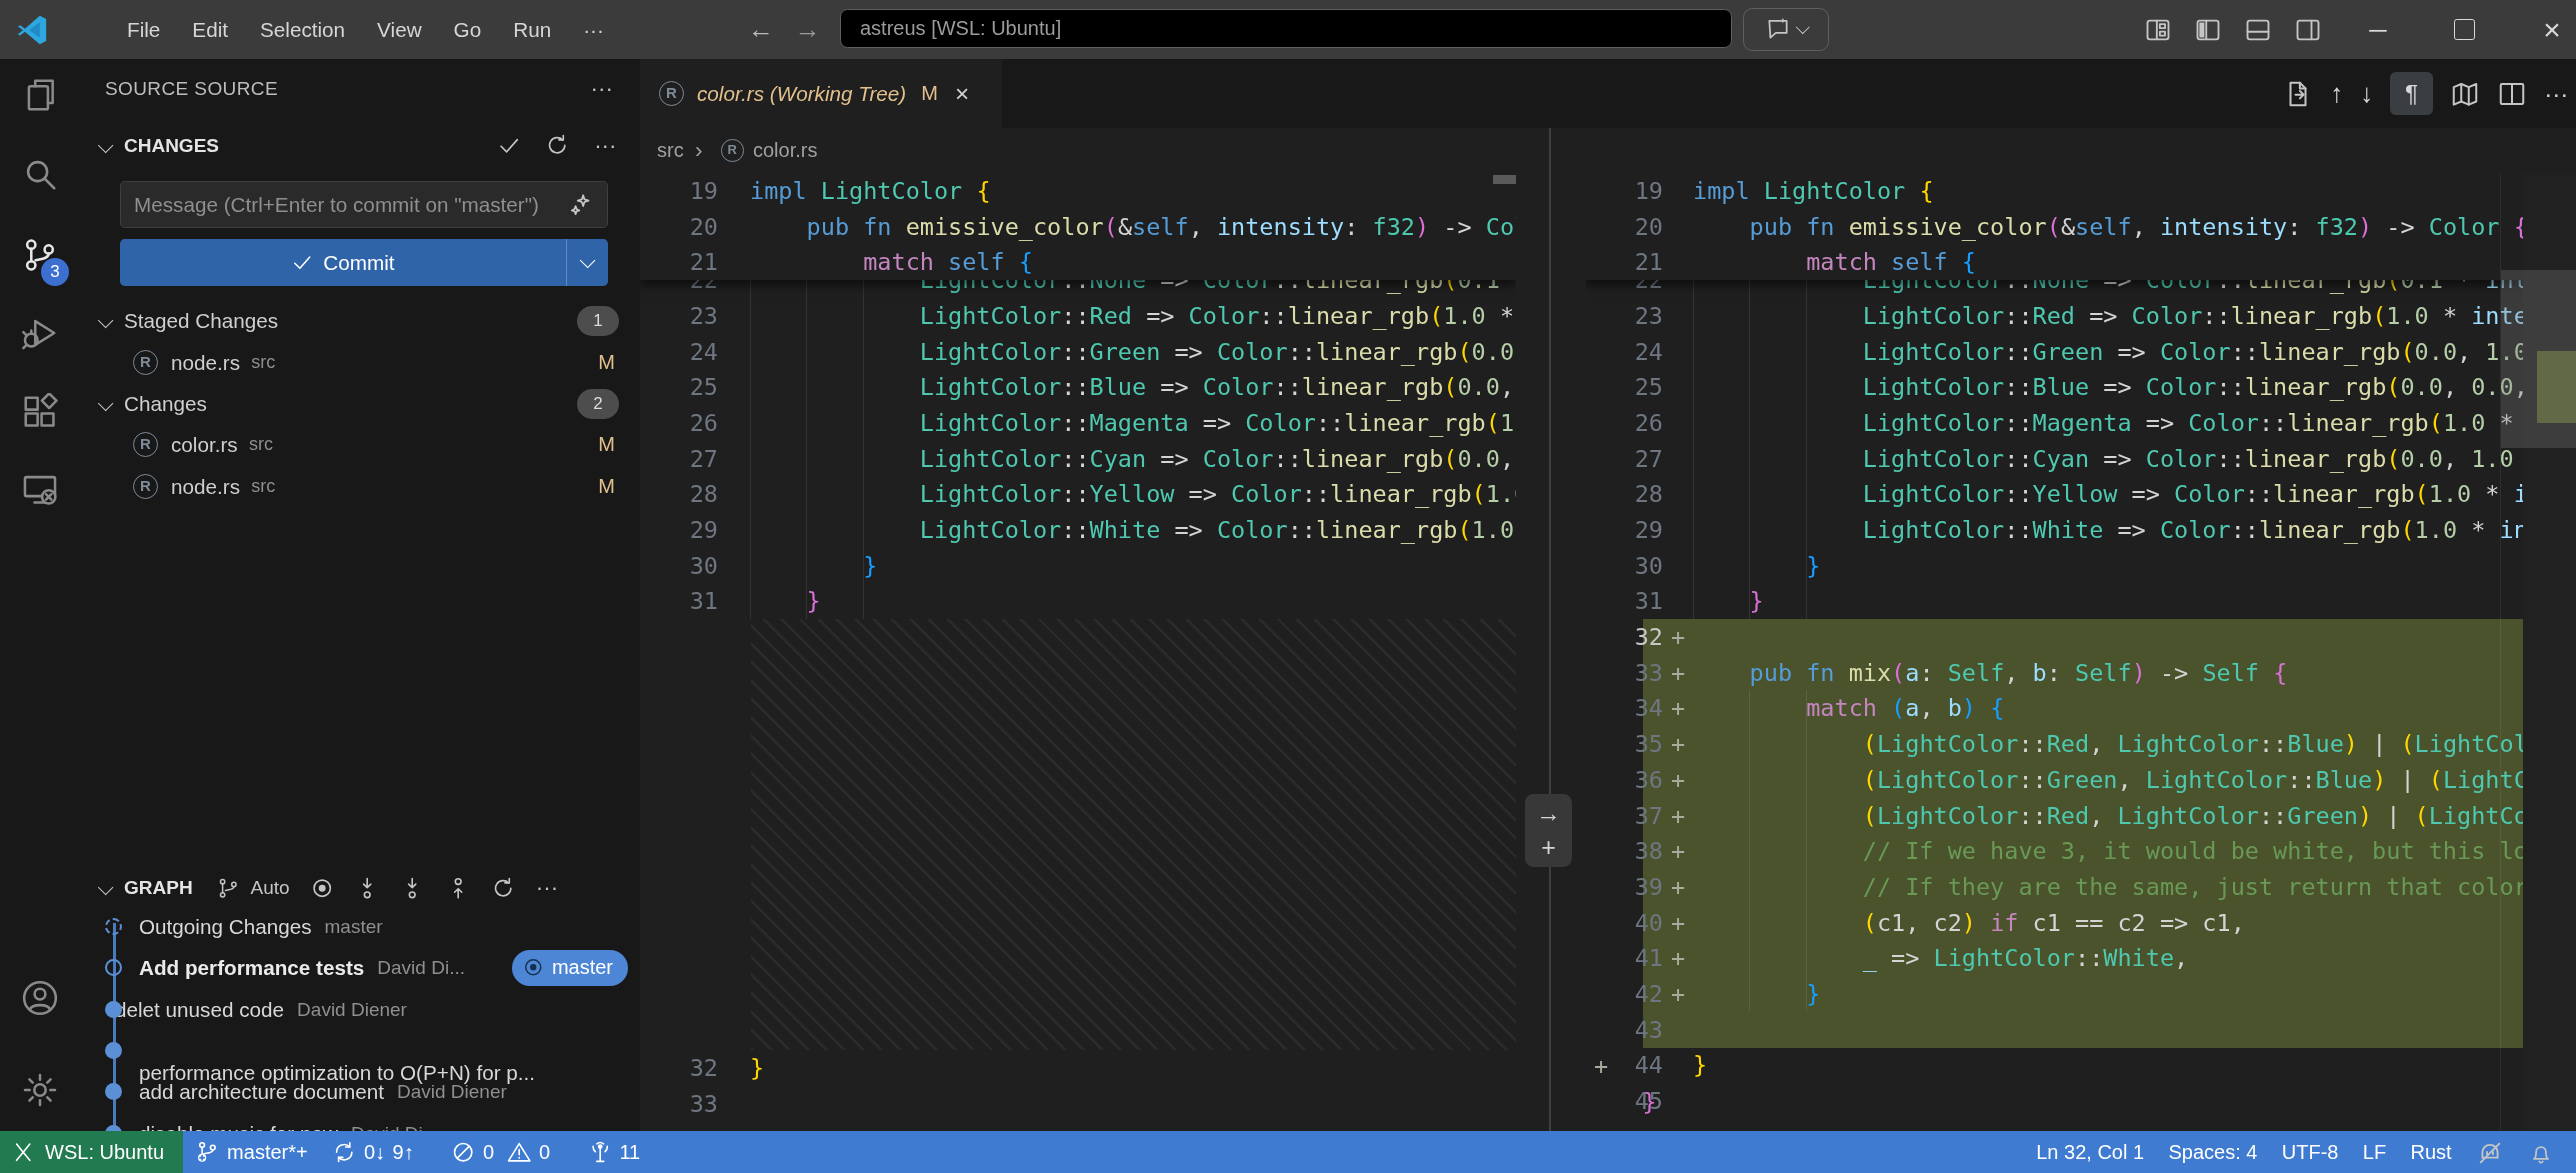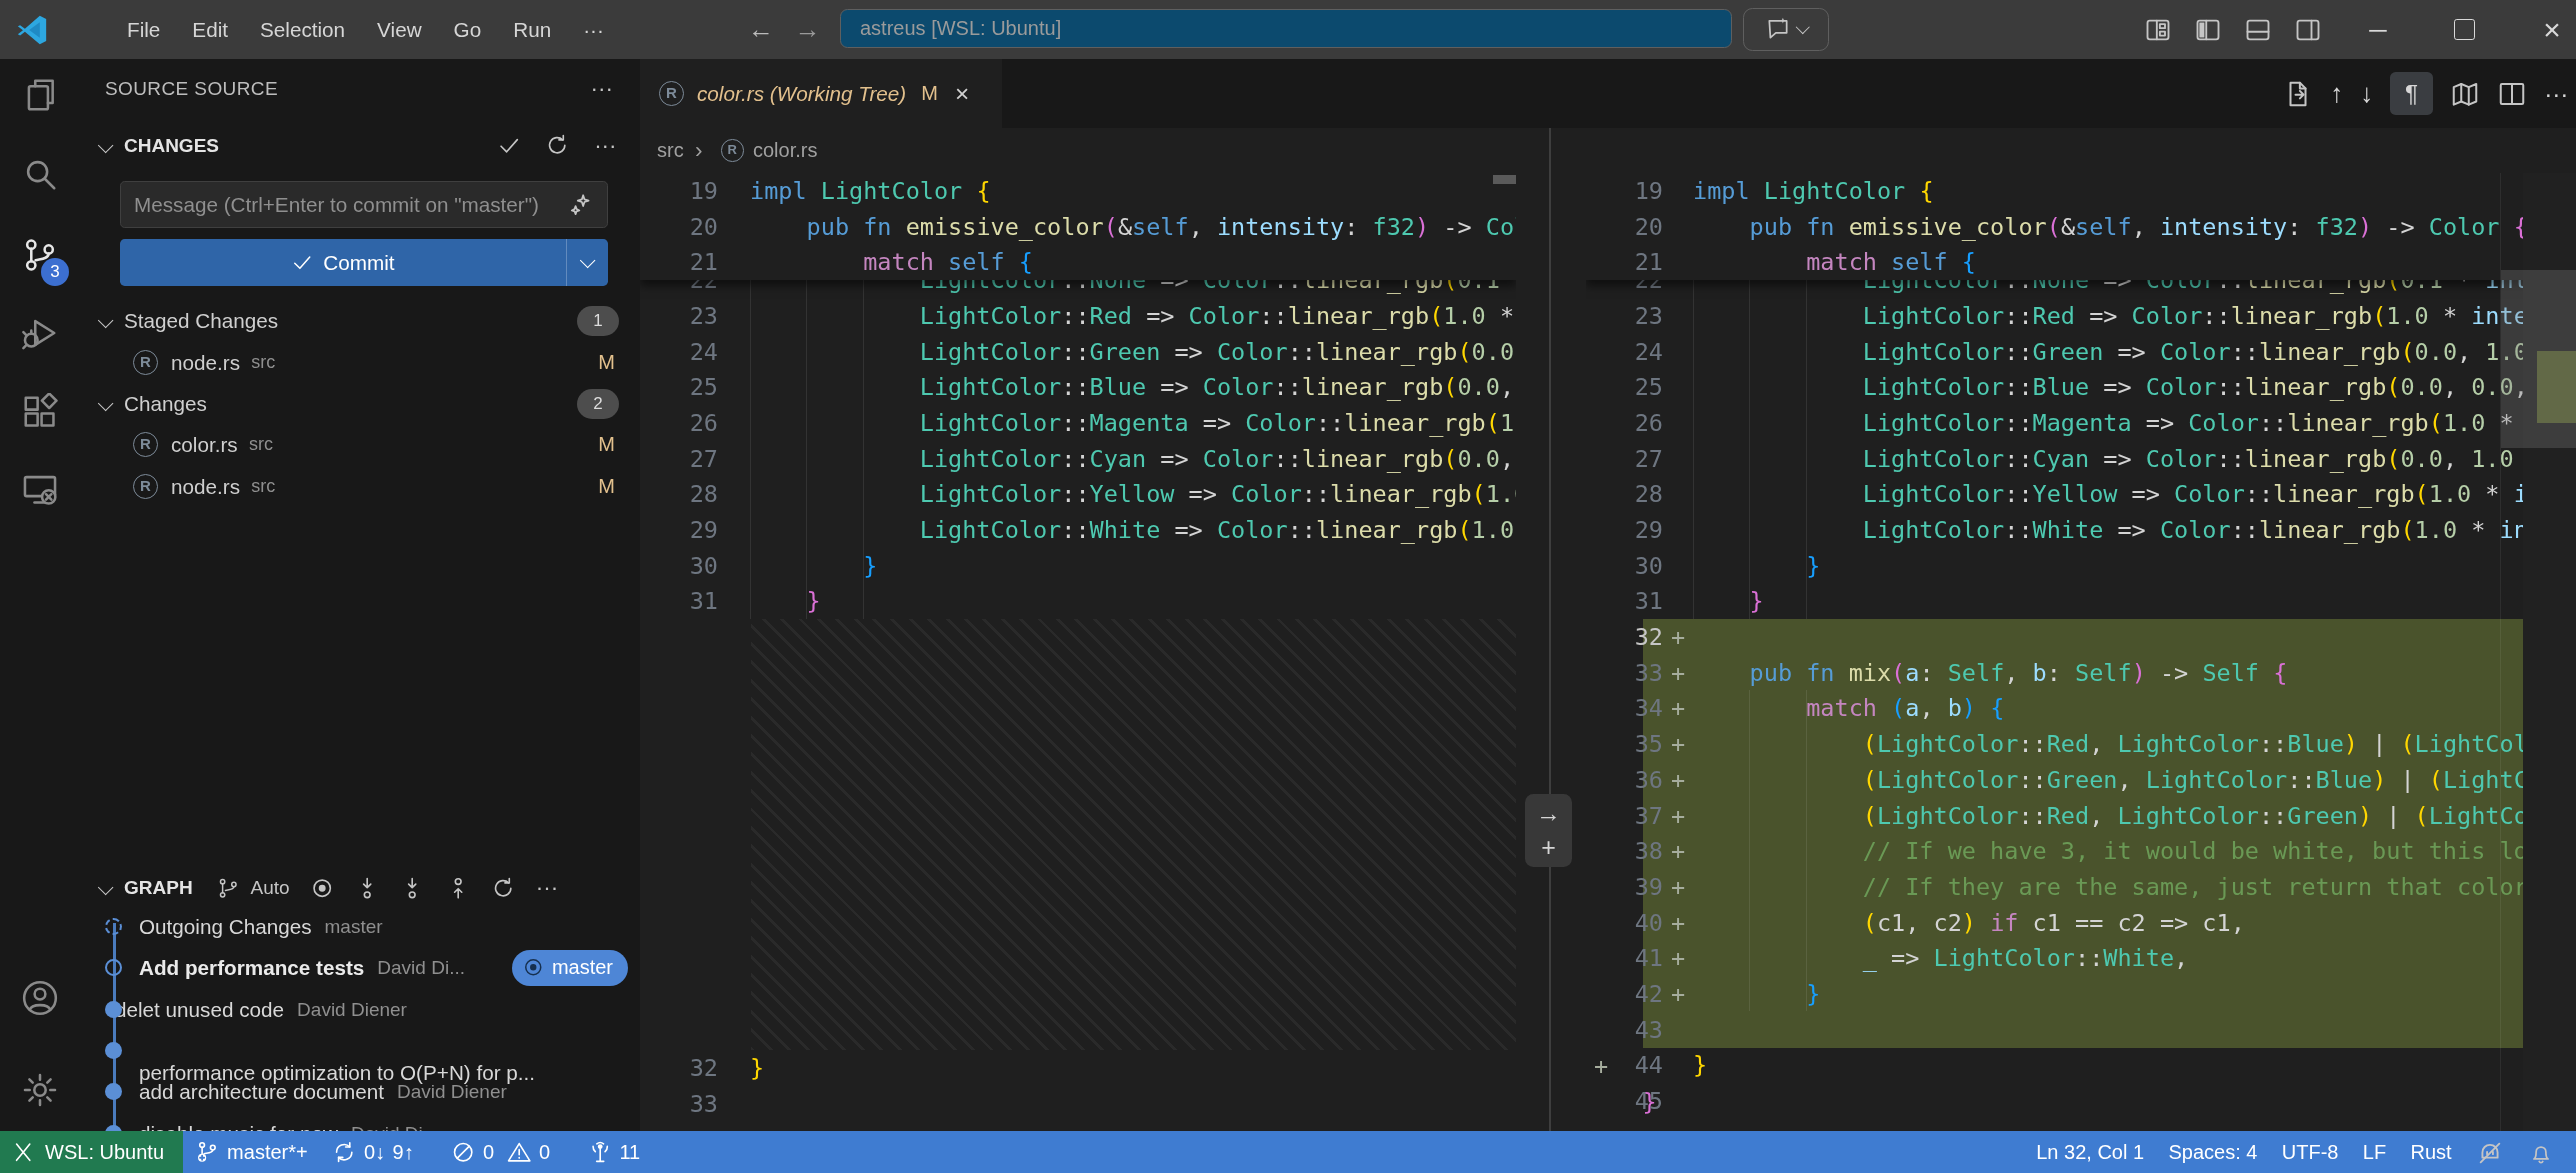--- a/index.html
+++ b/index.html
@@ -6,21 +6,21 @@
   body{width:2576px;height:1174px;position:relative;overflow:hidden;
        font-family:"Liberation Sans","DejaVu Sans",sans-serif;color:#cccccc;-webkit-font-smoothing:antialiased;}
   .abs{position:absolute;}
   .icon svg{width:100%;height:100%;display:block;}
   .icon{display:inline-block;color:#c5c5c5;}
   
   #titlebar{left:0;top:0;width:2576px;height:59px;background:#3b3b3b;display:flex;align-items:center;}
   #menus{display:flex;margin-left:62px;font-size:20.7px;color:#d6d6d6;}
   #menus span{padding:5.6px 16px;border-radius:7.5px;cursor:default;}
   #navarrows{position:absolute;left:748px;top:0;height:59px;display:flex;align-items:center;font-size:26px;color:#bbb;gap:20.7px;}
-  #cmdcenter{left:840px;top:9.4px;width:892px;height:39px;background:#0c4a6e;border:0.9px solid #5f5f5f;border-radius:7.5px;
+  #cmdcenter{left:840px;top:9.4px;width:892px;height:39px;background:#000000;border:0.9px solid #5f5f5f;border-radius:7.5px;
              font-size:20px;color:#9b9b9b;display:flex;align-items:center;padding-left:19px;box-sizing:border-box;}
   #copilotpill{left:1743px;top:7.5px;width:86px;height:43px;border:0.9px solid #5f5f5f;border-radius:9.4px;box-sizing:border-box;
                display:flex;align-items:center;justify-content:center;gap:7.5px;}
   .winctl{top:0px;height:59px;width:60px;display:flex;align-items:center;justify-content:center;color:#d9d9d9;}
   
   #activitybar{left:0;top:59px;width:79px;height:1072px;background:#181818;border-right:0.9px solid #2b2b2b;}
   .act{position:absolute;left:20.7px;width:38px;height:38px;color:#8a8a8a;}
   .act.active{color:#e7e7e7;}
   #scmbadge{position:absolute;left:41px;width:28px;height:28px;border-radius:50%;background:#3c6fd0;color:#fff;
             font-size:17px;text-align:center;line-height:28px;}

